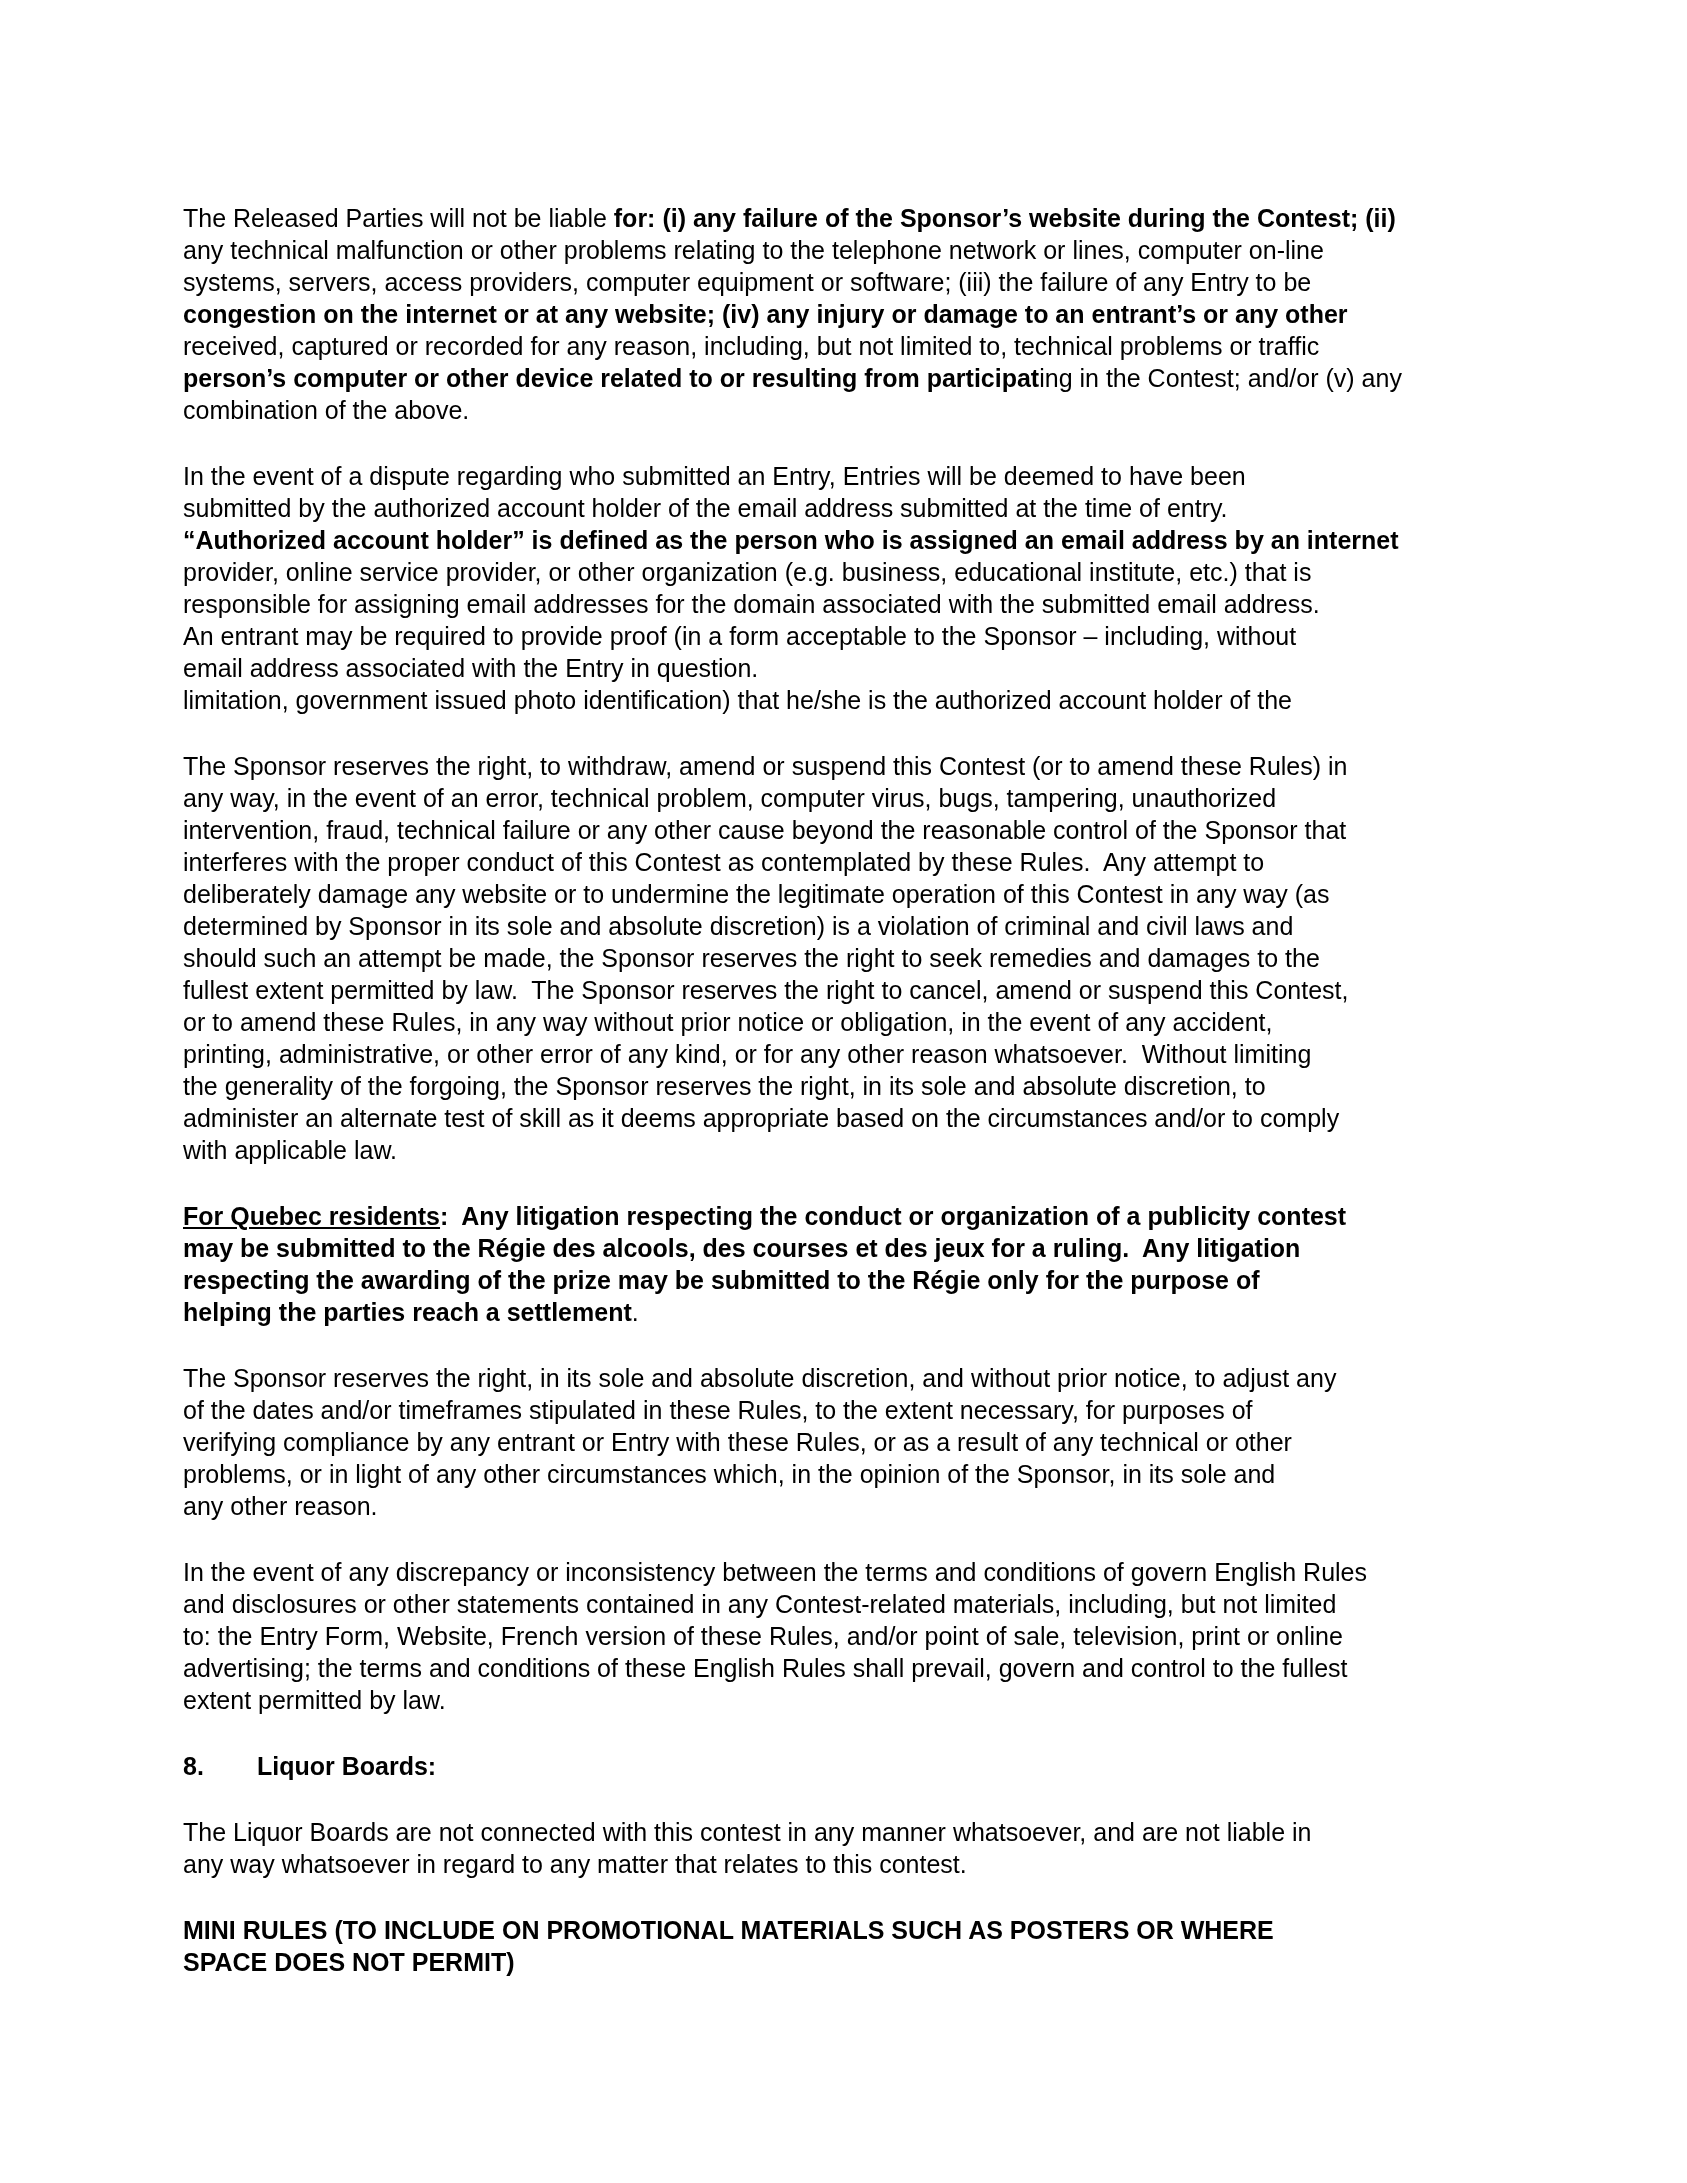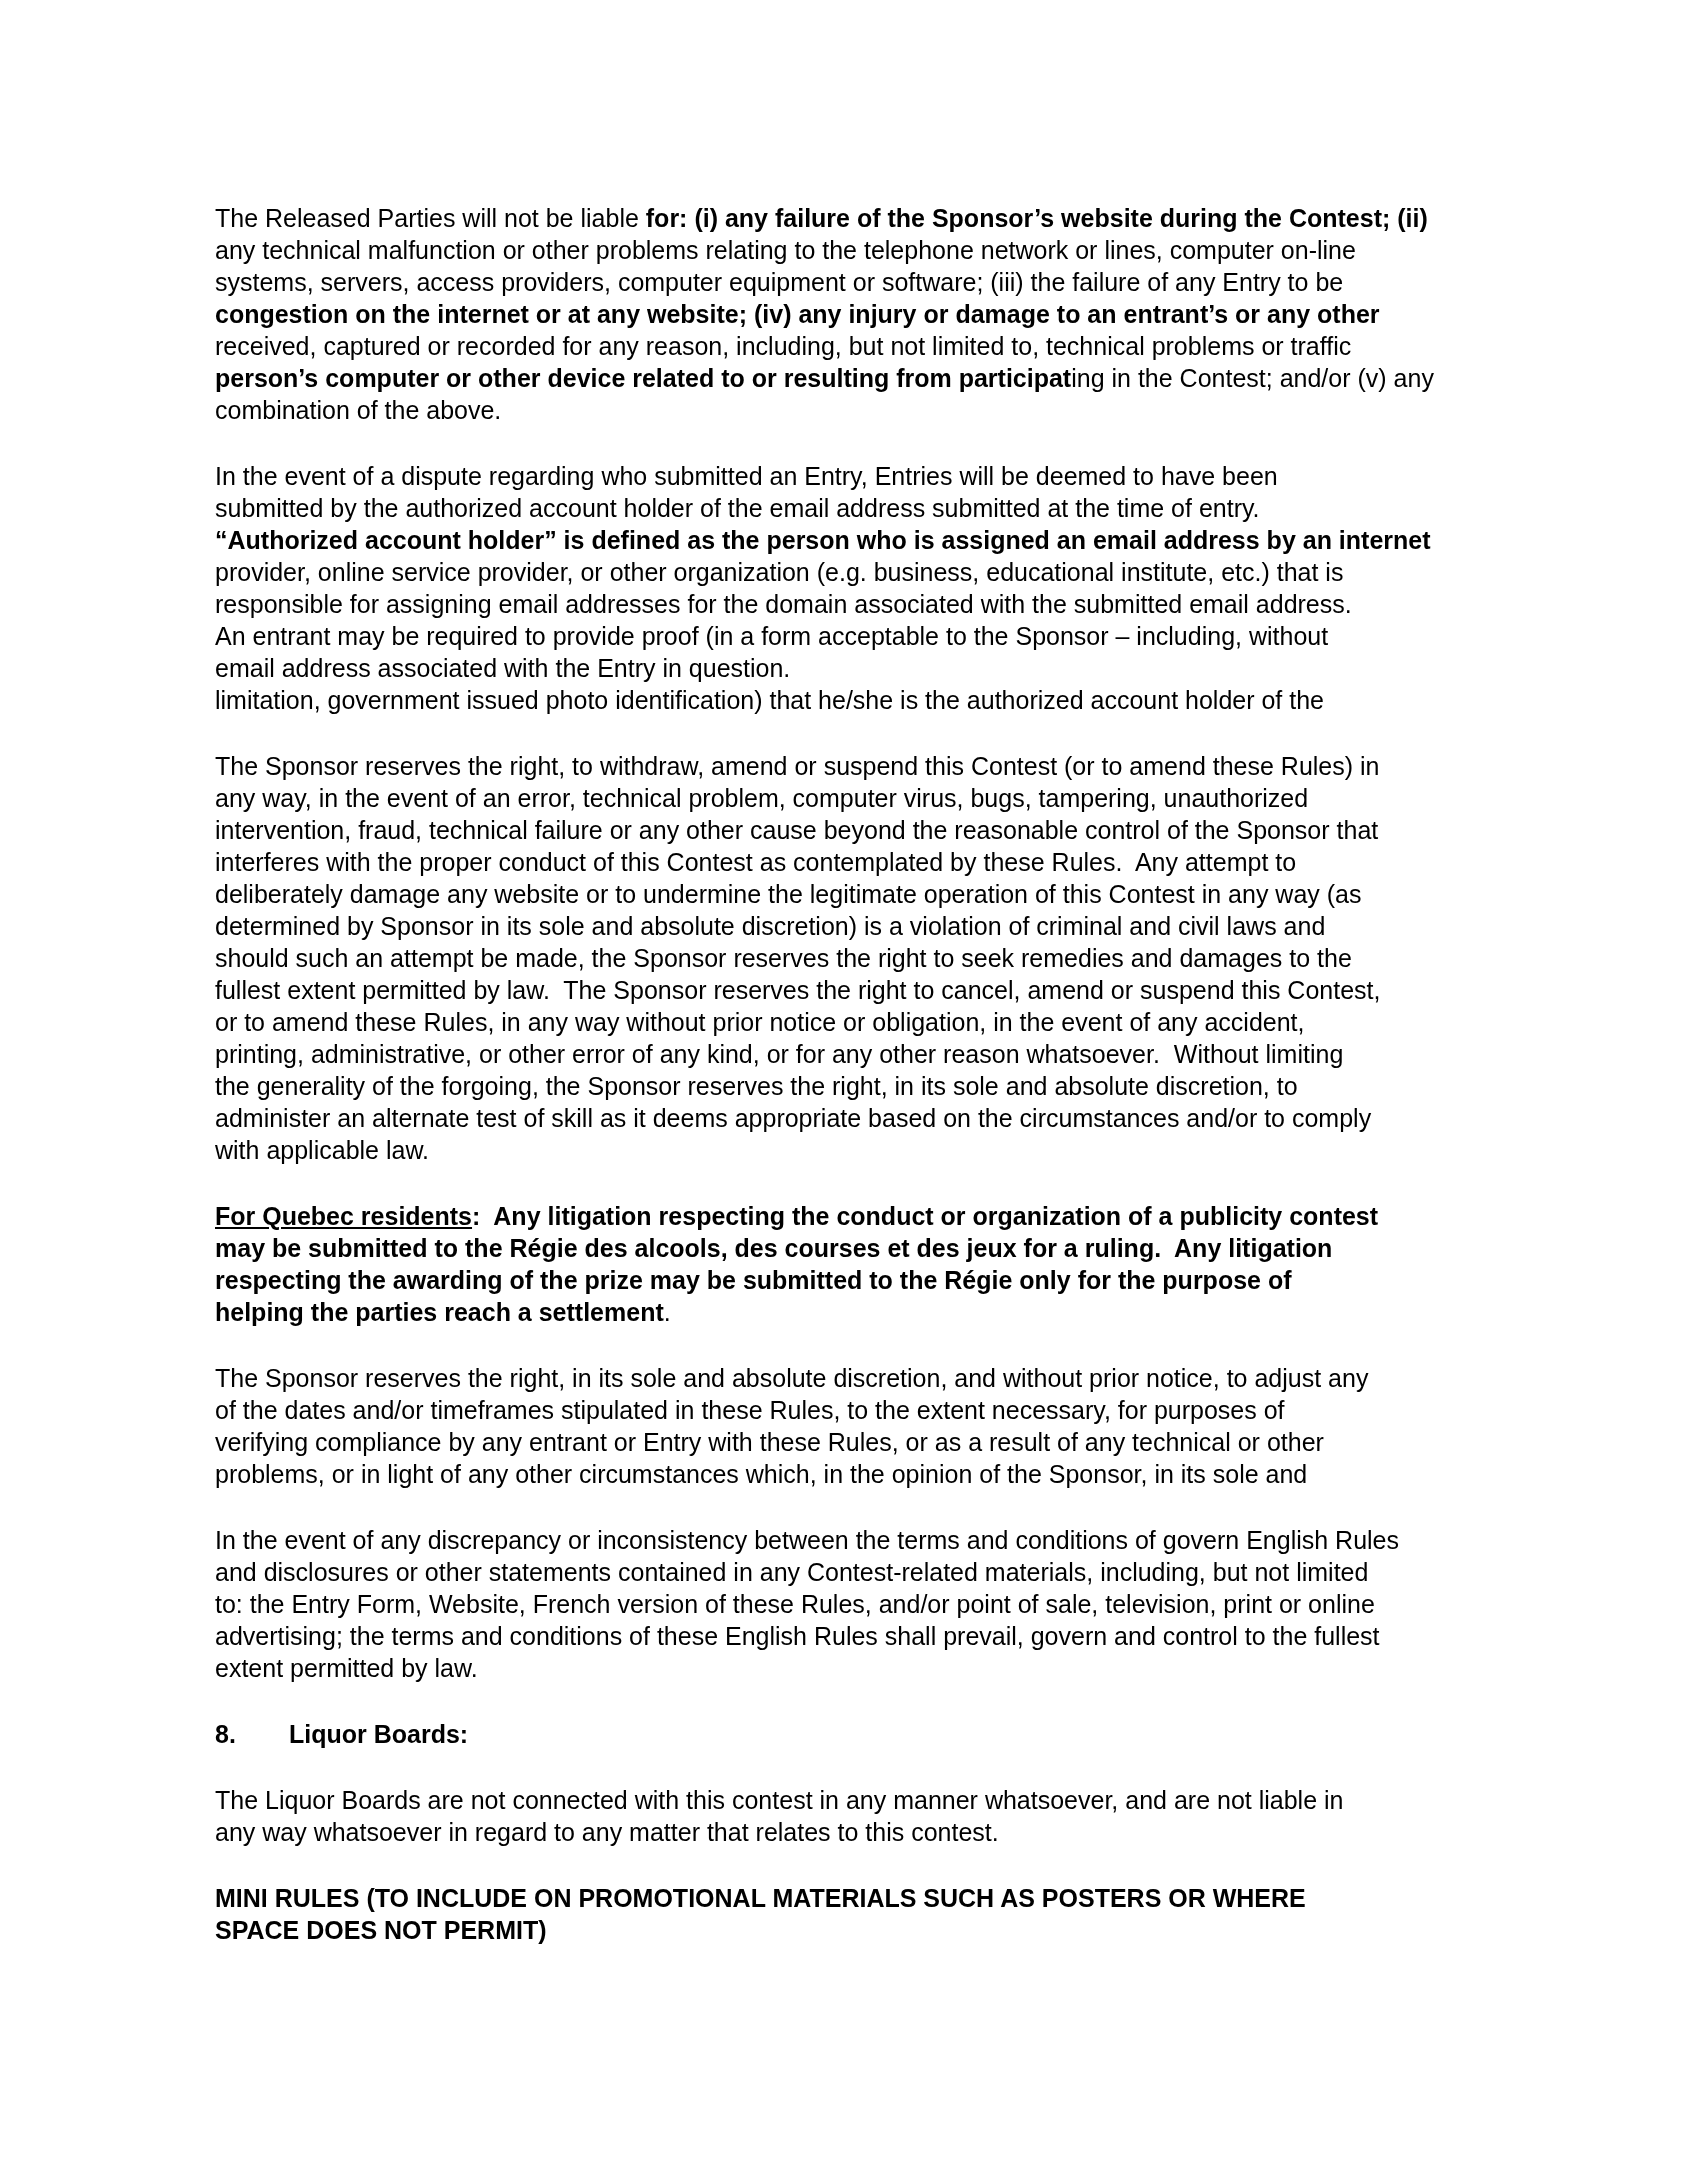--- a/index.html
+++ b/index.html
@@ -8,21 +8,21 @@
     background: #ffffff;
   }
   body {
     width: 1687px;
     height: 2183px;
     position: relative;
     font-family: "Liberation Sans", sans-serif;
   }
   .doc {
     position: absolute;
-    left: 215px;
+    left: 183px;
     top: 202px;
     width: 1303px;
     color: #000000;
     font-size: 25px;
     line-height: 32px;
     font-family: "Liberation Sans", sans-serif;
   }
   .para { margin: 0 0 34px 0; }
   .para:last-child { margin-bottom: 17px; }
   .line { white-space: pre; }
@@ -72,20 +72,21 @@
       <div class="line"><span class="b u">For Quebec residents</span><span class="b">:  Any litigation respecting the conduct or organization of a publicity contest</span></div>
       <div class="line"><span class="b">may be submitted to the Régie des alcools, des courses et des jeux for a ruling.  Any litigation</span></div>
       <div class="line"><span class="b">respecting the awarding of the prize may be submitted to the Régie only for the purpose of</span></div>
       <div class="line"><span class="b">helping the parties reach a settlement</span><span>.</span></div>
     </div>
     <div class="para">
       <div class="line"><span>The Sponsor reserves the right, in its sole and absolute discretion, and without prior notice, to adjust any</span></div>
       <div class="line"><span>of the dates and/or timeframes stipulated in these Rules, to the extent necessary, for purposes of</span></div>
       <div class="line"><span>verifying compliance by any entrant or Entry with these Rules, or as a result of any technical or other</span></div>
       <div class="line"><span>problems, or in light of any other circumstances which, in the opinion of the Sponsor, in its sole and</span></div>
+      <div class="line"><span>any other reason.</span></div>
     </div>
     <div class="para">
       <div class="line"><span>In the event of any discrepancy or inconsistency between the terms and conditions of govern English Rules</span></div>
       <div class="line"><span>and disclosures or other statements contained in any Contest-related materials, including, but not limited</span></div>
       <div class="line"><span>to: the Entry Form, Website, French version of these Rules, and/or point of sale, television, print or online</span></div>
       <div class="line"><span>advertising; the terms and conditions of these English Rules shall prevail, govern and control to the fullest</span></div>
       <div class="line"><span>extent permitted by law.</span></div>
     </div>
     <div class="para">
       <div class="line"><span class="b tab" style="width: 74px;">8.</span><span class="b">Liquor Boards:</span></div>

